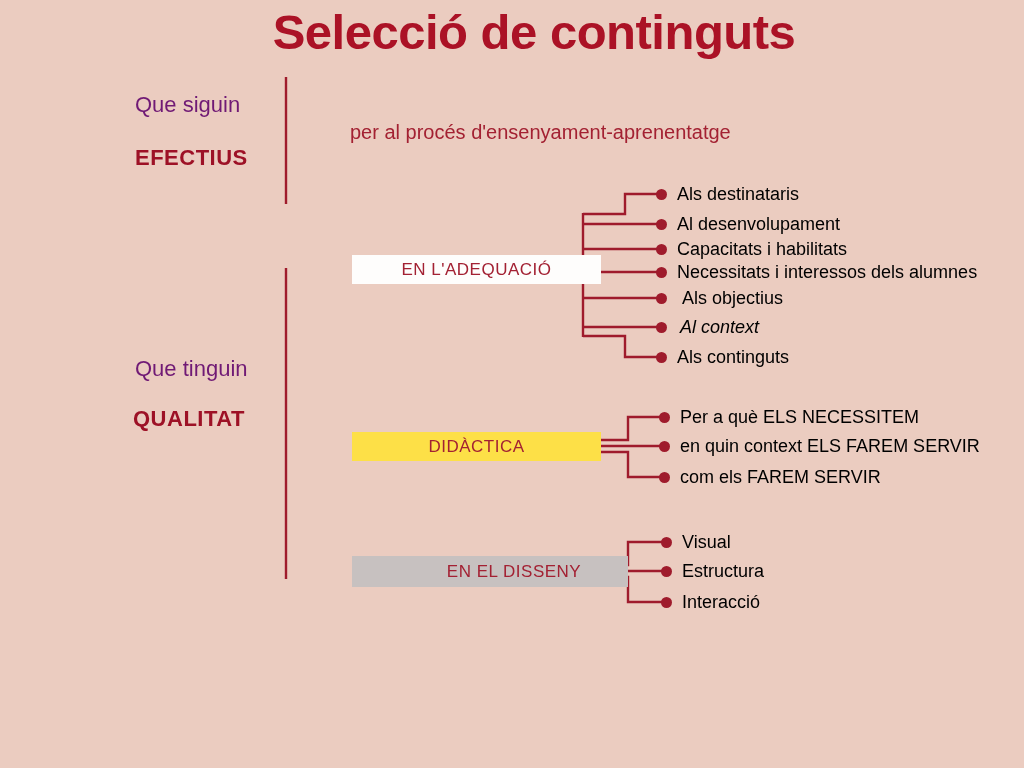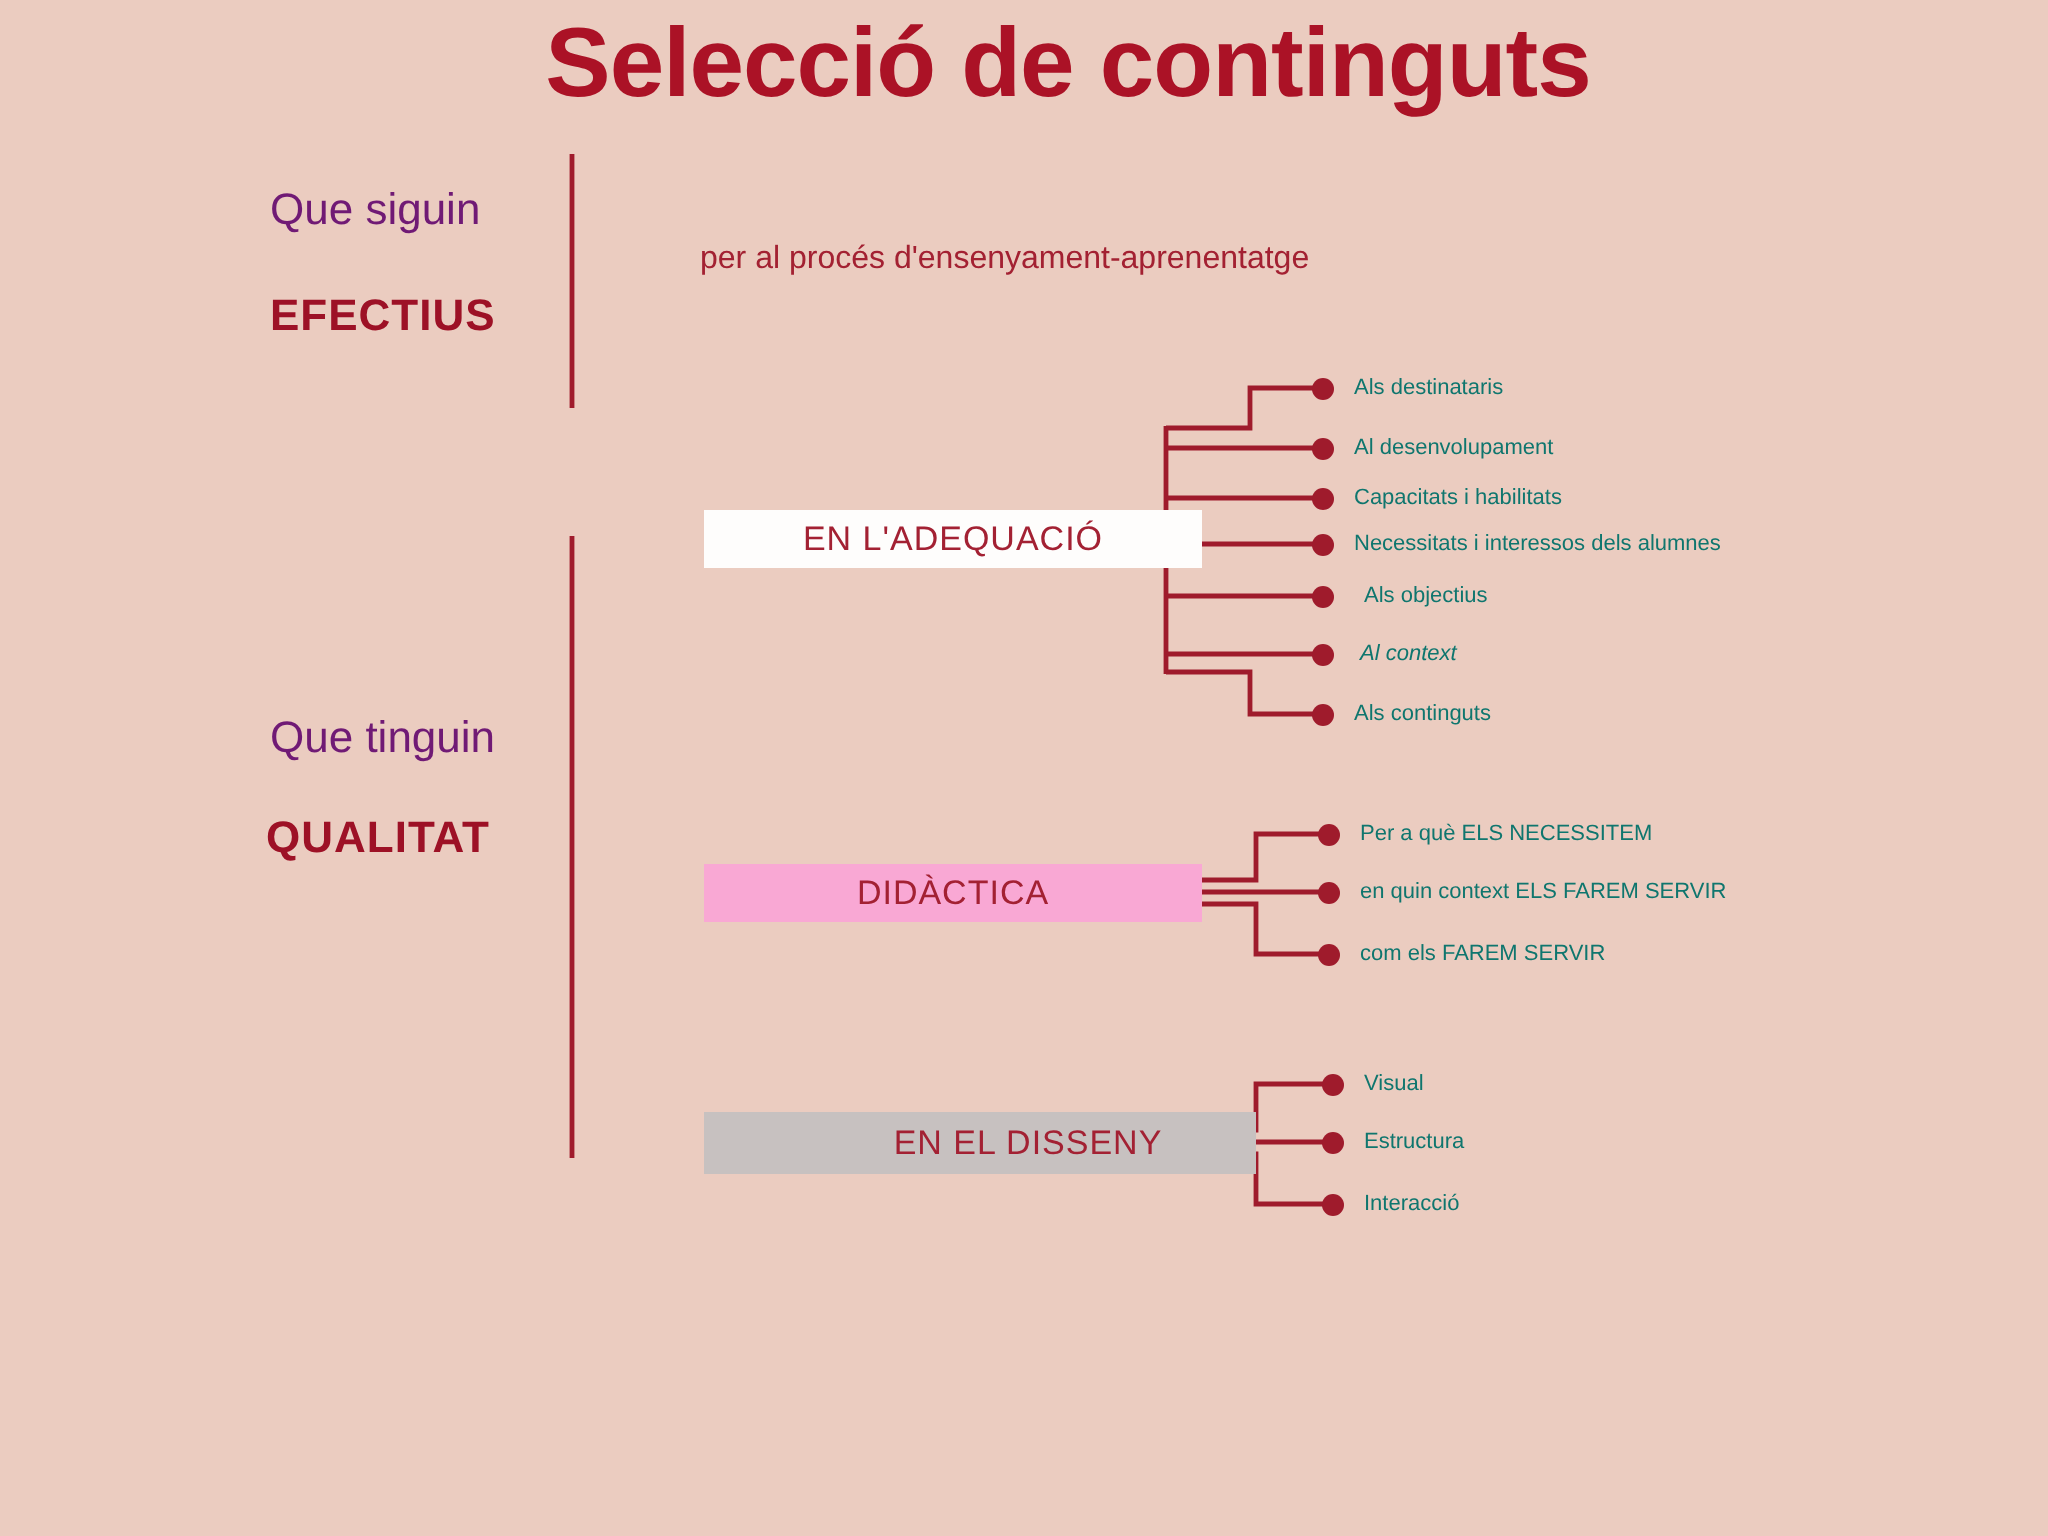--- a/index.html
+++ b/index.html
@@ -22,21 +22,21 @@
     width: 1024px;
     text-align: center;
     font-size: 49px;
     font-weight: bold;
     letter-spacing: -0.5px;
     color: #ab1226;
   }
   .subtitle {
     left: 350px;
     top: 121px;
-    font-size: 16px;
+    font-size: 20px;
     color: #a32132;
   }
   .qual-intro {
     font-size: 22px;
     color: #701a75;
   }
   .qual-emph {
     font-size: 22px;
     font-weight: bold;
     letter-spacing: 0.5px;
@@ -65,22 +65,22 @@
     height: 20px;
   }
   .dot {
     width: 11px;
     height: 11px;
     border-radius: 50%;
     background: #9f1b2c;
     flex: 0 0 auto;
   }
   .item-label {
-    font-size: 11px;
-    color: #0f766e;
+    font-size: 18px;
+    color: #000000;
     white-space: nowrap;
   }
 </style>
 </head>
 <body>
 
 <div id="canvas" style="background: rgb(235, 204, 192);">
 
   <div class="abs title" style="color: rgb(171, 18, 38);">Selecció de continguts</div>
 
@@ -110,21 +110,21 @@
     <path d="M577 452 H628 V477 H661"></path>
 
     <path d="M579 565 H628 V542 H663"></path>
     <path d="M579 571 H663"></path>
     <path d="M579 577 H628 V602 H663"></path>
   </svg>
 
   <div class="abs node-box" style="top: 255px; background: rgb(254, 253, 252);">
     <span>EN L'ADEQUACIÓ</span>
   </div>
-  <div class="abs node-box" style="top: 432px; background: #f9a8d4;">
+  <div class="abs node-box" style="top: 432px; background: #fde047;">
     <span>DIDÀCTICA</span>
   </div>
   <div class="abs node-box" style="top: 556px; height: 31px; width: 228px; background: rgb(199, 193, 192); padding-left: 48px;">
     <span>EN EL DISSENY</span>
   </div>
 
   <div class="abs item" style="left:656px; top:184px;">
     <span class="dot"></span>
     <span class="item-label">Als destinataris</span>
   </div>

